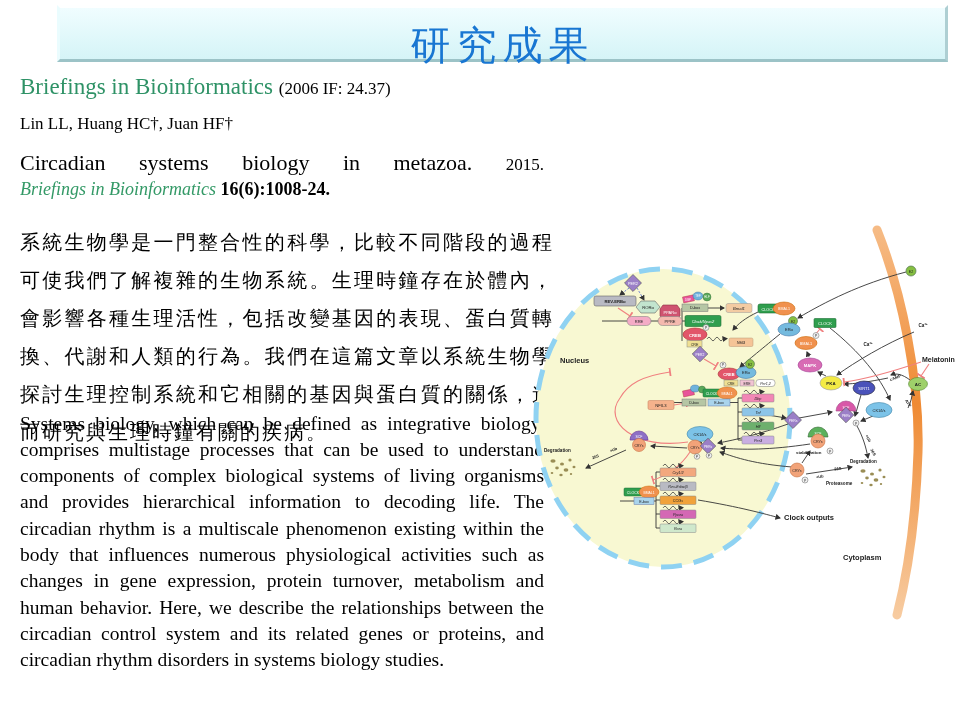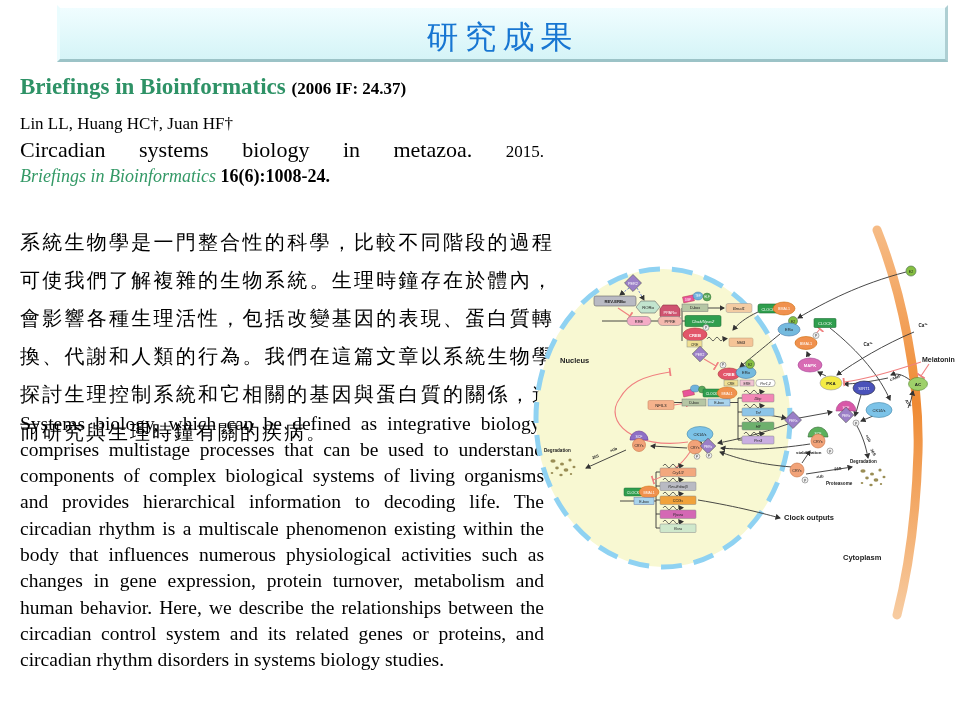--- a/index.html
+++ b/index.html
@@ -4,29 +4,29 @@
 <style>
   html,body{margin:0;padding:0;background:#fff;}
   .slide{position:relative;width:960px;height:720px;background:#fff;overflow:hidden;
          font-family:"Liberation Sans",sans-serif;}
   
   .banner{position:absolute;left:57px;top:5px;width:885px;height:51px;
           background:linear-gradient(#f0fdff,#d5f4f7);
           border-top:3px solid #feffff;border-left:3px solid #eafcfe;
           border-bottom:3px solid #9cc3c7;border-right:3px solid #aecfd3;
           text-align:center;}
-  .banner h1{margin:4px;line-height:50px;font-size:32px;font-weight:400;
+  .banner h1{margin:12px;line-height:50px;font-size:40px;font-weight:400;
              letter-spacing:6px;color:#1876d2;}
   
   .citation{position:absolute;left:20px;top:74px;width:524px;
             font-family:"Liberation Serif","DejaVu Serif",serif;color:#000;}
-  .cit-line1{font-size:23px;font-weight:bold;color:#2e9266;}
+  .cit-line1{font-size:23px;font-weight:normal;color:#2e9266;}
   .cit-line1 .if{font-size:17px;color:#000;}
   .cit-authors{font-size:17px;margin-top:14px;}
-  .cit-title{font-size:22px;margin-top:3px;text-align:justify;text-align-last:justify;}
+  .cit-title{font-size:22px;margin-top:16px;text-align:justify;text-align-last:justify;}
   .cit-title .yr{font-size:17px;}
   .cit-journal{font-size:18px;margin-top:3px;}
   .cit-journal .jn{font-style:italic;color:#339966;}
   .cit-journal .vol{font-weight:bold;}
   
   .zh{position:absolute;left:20px;top:203px;width:534px;
       font-family:"DejaVu Sans","Liberation Sans",sans-serif;
       font-size:20px;line-height:38px;letter-spacing:2px;text-align:justify;color:#000;}
   .en{position:absolute;left:20px;top:391px;width:524px;
       font-family:"Liberation Serif","DejaVu Serif",serif;

